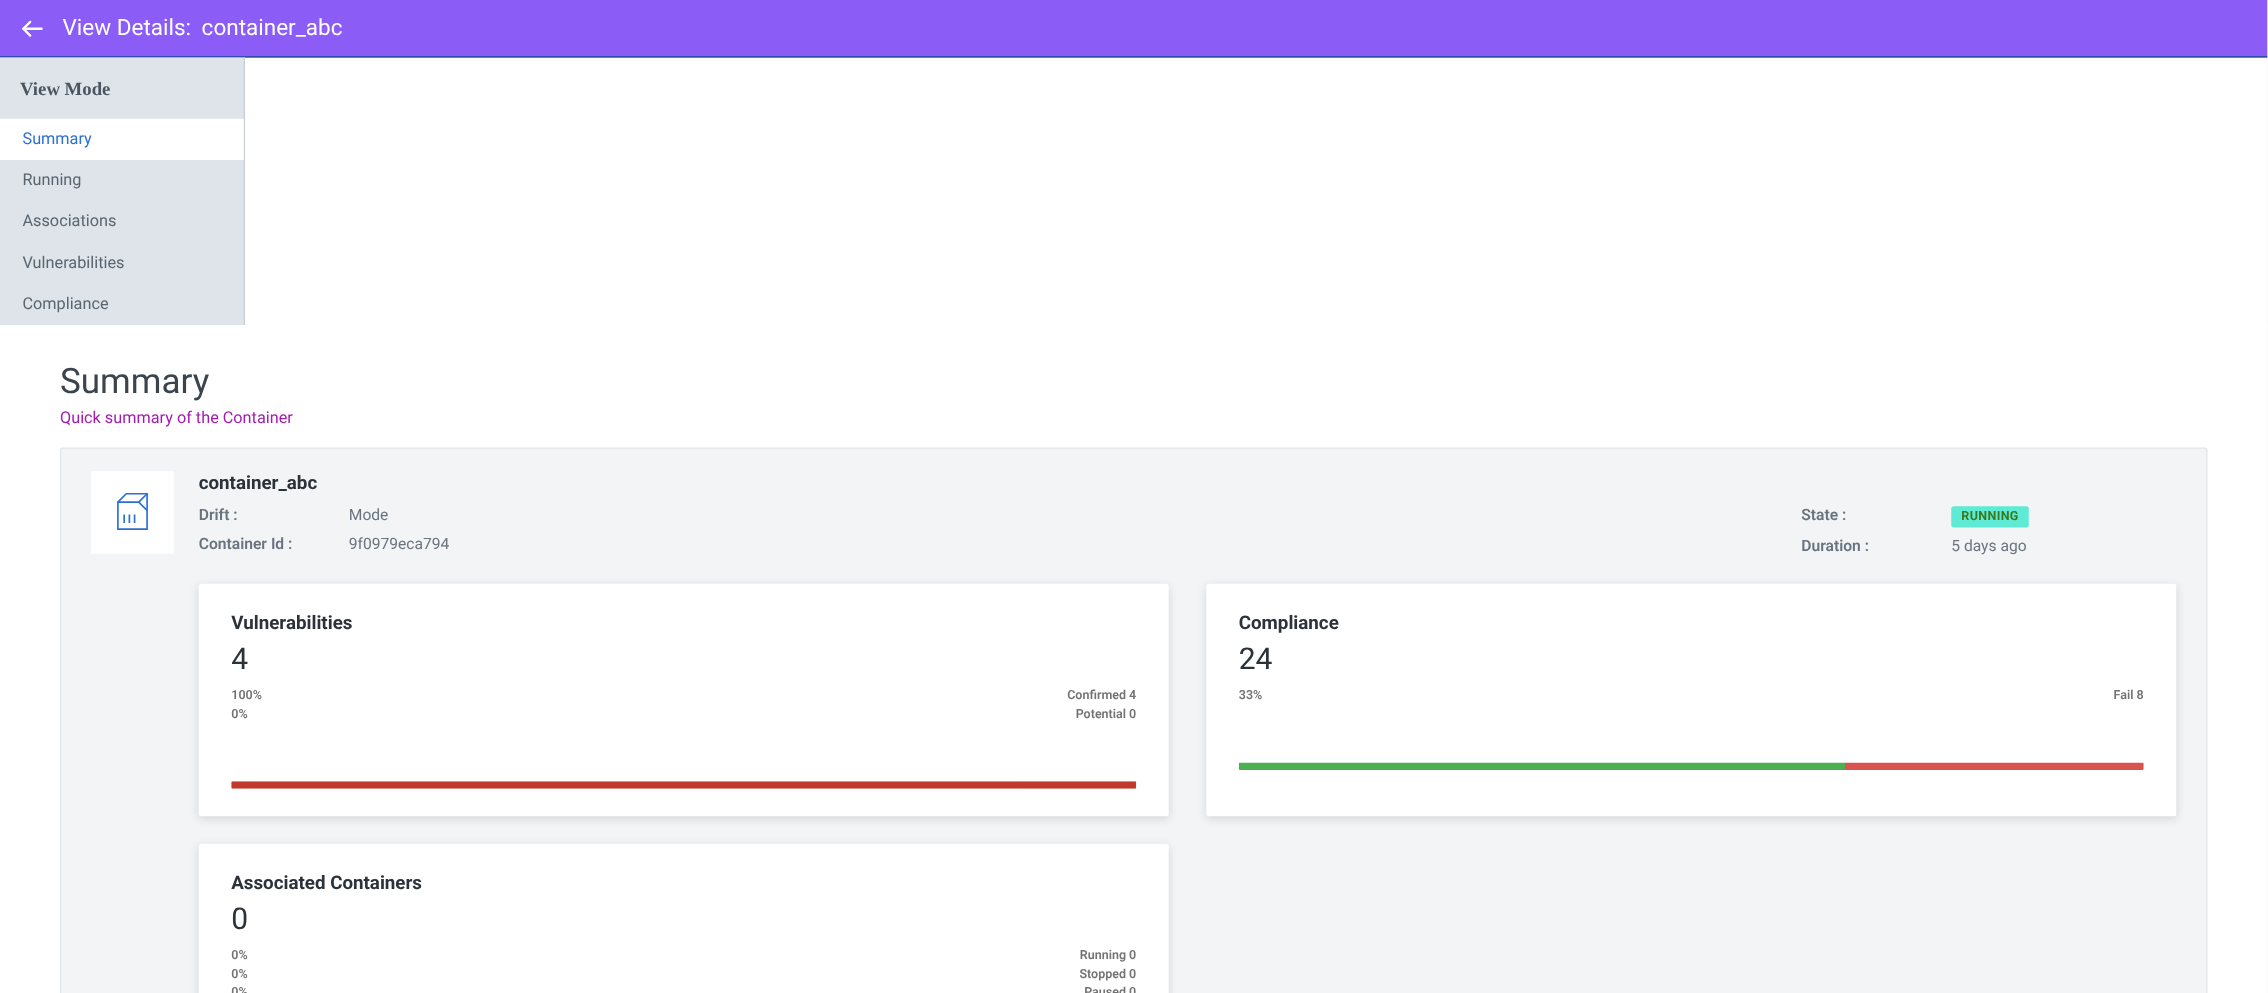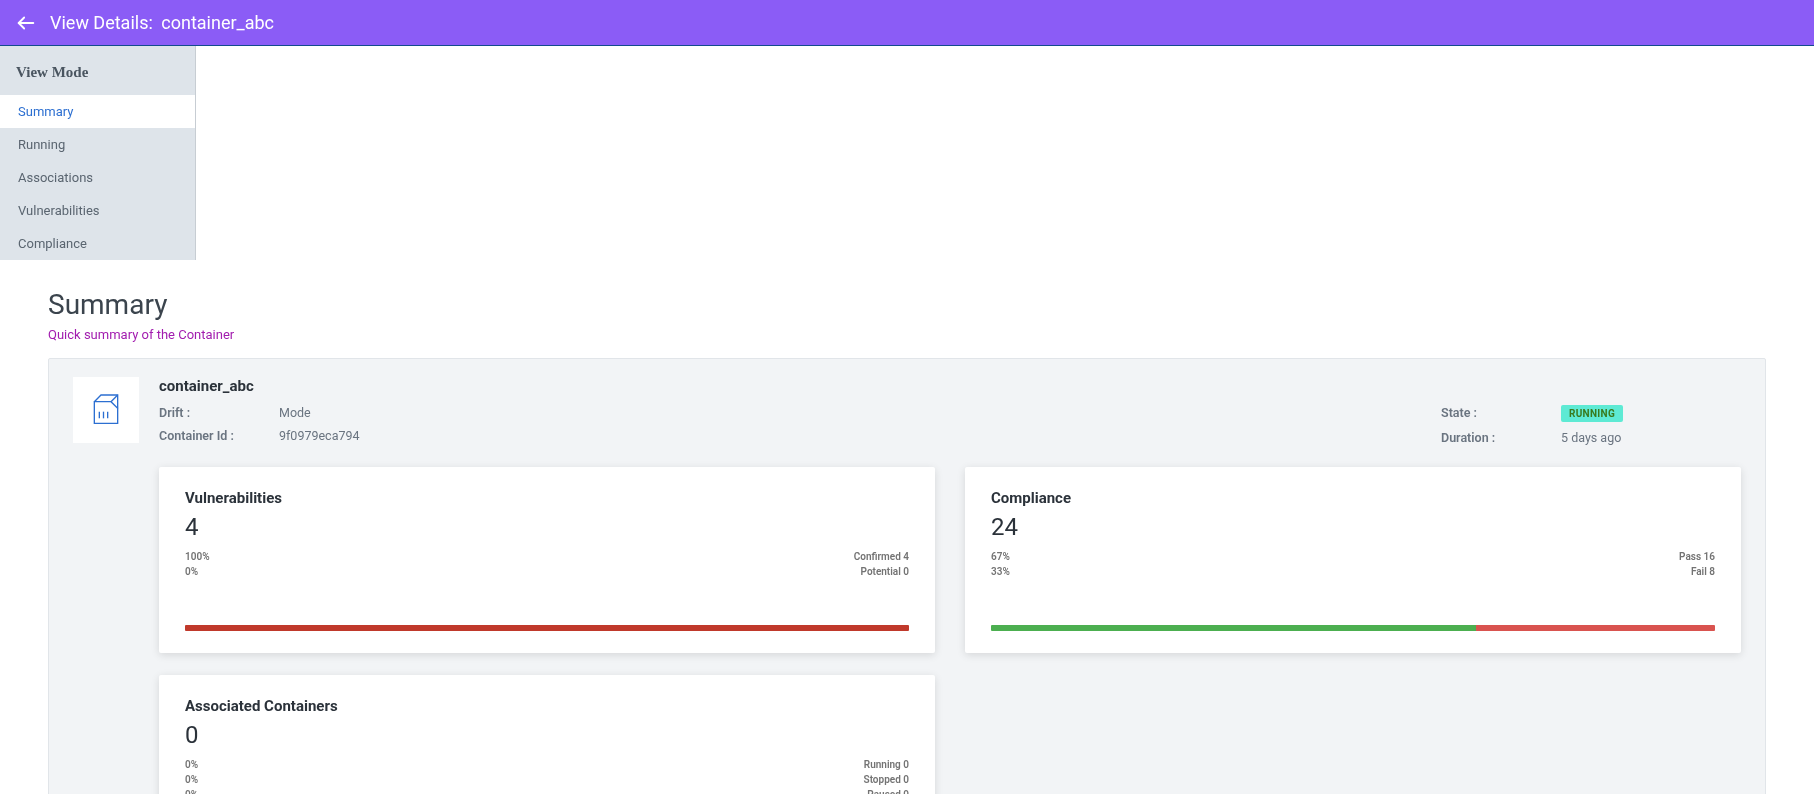--- a/index.html
+++ b/index.html
@@ -175,24 +175,20 @@
               </div>
             <div class="bar" id="vuln-bar">
                 <div class="bar-seg seg-red" style="width: 100%;"></div>
               </div>
           </div>
           <div class="card">
             <div class="card-title">Compliance</div>
             <div class="card-big">24</div>
             <div id="comp-rows">
                 <div class="stat-row">
-                  <span>67%</span>
-                  <span>Pass 16</span>
-                </div>
-                <div class="stat-row">
                   <span>33%</span>
                   <span>Fail 8</span>
                 </div>
               </div>
             <div class="bar" id="comp-bar">
                 <div class="bar-seg seg-green" style="width: 67%;"></div>
                 <div class="bar-seg seg-red2" style="width: 33%;"></div>
               </div>
           </div>
         </div>

